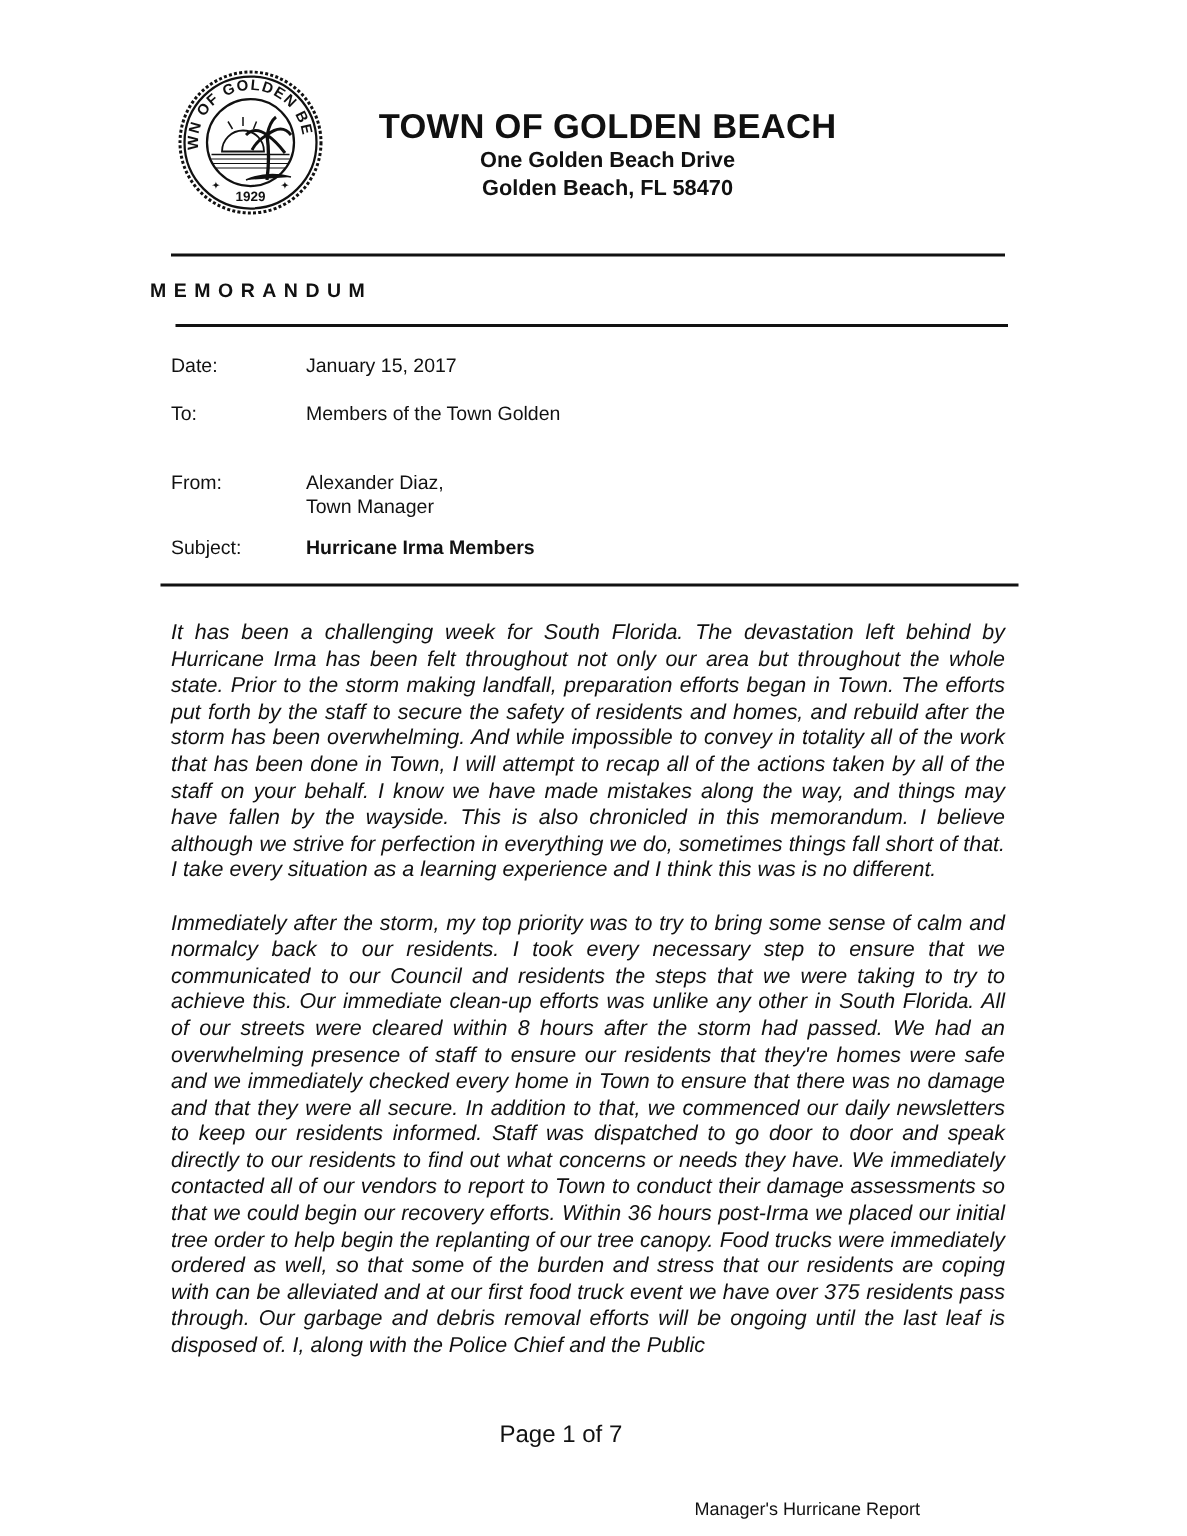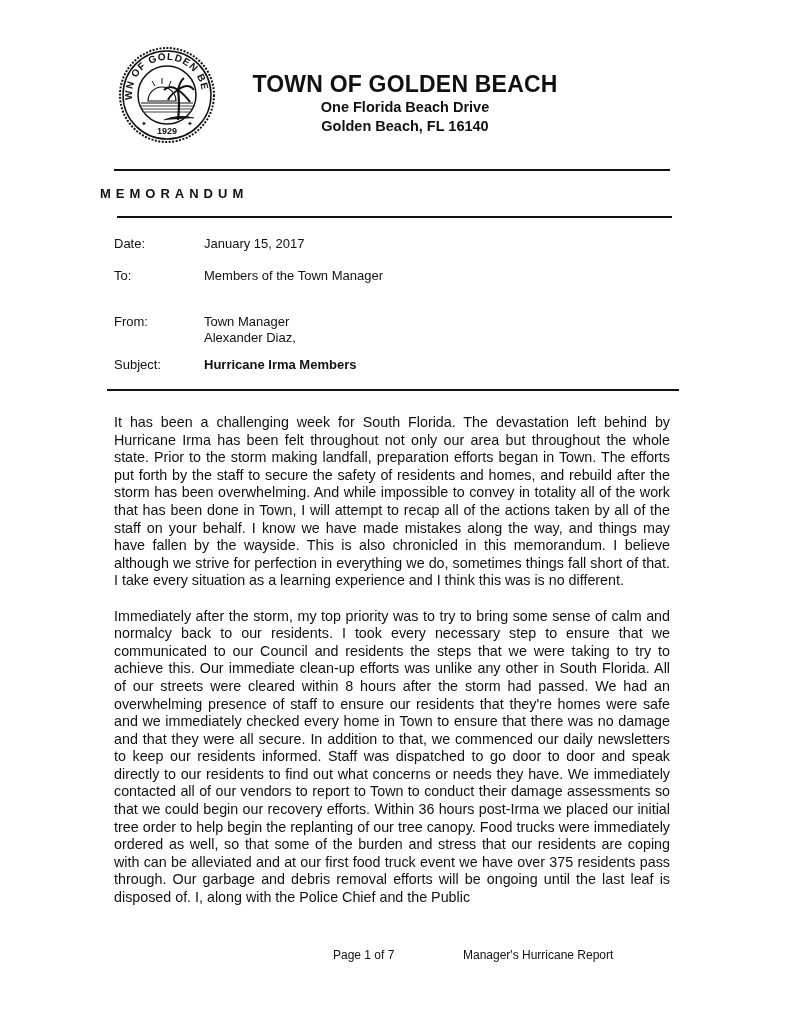--- a/index.html
+++ b/index.html
@@ -13,24 +13,24 @@
   .rule1 { left: 114px; top: 169px; width: 556px; height: 1.5px; }
   .rule2 { left: 117px; top: 216px; width: 555px; height: 1.5px; }
   .rule3 { left: 107px; top: 389px; width: 572px; height: 2px; }
   .memo-title { position: absolute; left: 100px; top: 186px; width: 590px; 
                 font-weight: bold; font-size: 13px; letter-spacing: 5px; }
   .hdr-row { position: absolute; left: 114px; font-size: 13px; line-height: 16px; }
   .hdr-label { position: absolute; left: 0; font-weight: normal; width: 90px; }
   .hdr-value { position: absolute; left: 90px; width: 400px; }
   .hdr-value.bold { font-weight: bold; }
   .body-text { position: absolute; left: 114px; width: 556px; font-size: 14.3px; line-height: 17.6px;
-               text-align: justify; }
+               text-align: justify; font-style: italic; }
   .body-text p { margin: 0 0 17.6px 0; }
-  .footer-page { position: absolute; left: 333px; top: 948px; font-size: 12px; }
-  .footer-title { position: absolute; left: 463px; top: 948px; font-size: 12px; }
+  .footer-page { position: absolute; left: 333px; top: 948px; font-size: 16px; }
+  .footer-title { position: absolute; left: 463px; top: 999px; font-size: 12px; }
 </style>
 </head>
 <body>
 
 <div class="seal">
   <svg width="98" height="98" viewBox="0 0 98 98">
     <circle cx="49" cy="49" r="47" fill="none" stroke="#111" stroke-width="2" stroke-dasharray="2 1.5"></circle>
     <circle cx="49" cy="49" r="44" fill="none" stroke="#111" stroke-width="1.5"></circle>
     <circle cx="49" cy="49" r="29" fill="none" stroke="#111" stroke-width="1.5"></circle>
     <defs>
@@ -54,45 +54,45 @@
     <line x1="26" y1="66" x2="72" y2="66" stroke="#111" stroke-width="0.8"></line>
 
     <path d="M 60 74 Q 62 58 60 44" fill="none" stroke="#111" stroke-width="2.2"></path>
     <path d="M 60 44 Q 52 38 46 44 M 60 44 Q 70 36 76 44 M 60 44 Q 66 48 72 56 M 60 44 Q 53 48 50 54 M 60 44 Q 62 35 66 32" fill="none" stroke="#111" stroke-width="2"></path>
     <path d="M 46 74 Q 60 68 76 72" fill="#111" stroke="#111" stroke-width="1"></path>
   </svg>
 </div>
 
 <div class="letterhead">
   <div class="lh-title">TOWN OF GOLDEN BEACH</div>
-  <div class="lh-sub">One Florida Beach Drive</div>
-  <div class="lh-sub">Golden Beach, FL  16140</div>
+  <div class="lh-sub">One Golden Beach Drive</div>
+  <div class="lh-sub">Golden Beach, FL  58470</div>
 </div>
 
 <div class="rule rule1"></div>
 <div class="memo-title">MEMORANDUM</div>
 <div class="rule rule2"></div>
 
 <div class="hdr-row" style="top:236px;">
   <span class="hdr-label">Date:</span>
   <span class="hdr-value">January 15, 2017</span>
 </div>
 
 <div class="hdr-row" style="top:268px;">
   <span class="hdr-label">To:</span>
   <span class="hdr-value">
-    <div>Members of the Town Manager</div>
+    <div>Members of the Town Golden</div>
   </span>
 </div>
 
 <div class="hdr-row" style="top:314px;">
   <span class="hdr-label">From:</span>
   <span class="hdr-value">
+    <div>Alexander Diaz,</div>
     <div>Town Manager</div>
-    <div>Alexander Diaz,</div>
   </span>
 </div>
 
 <div class="hdr-row" style="top:357px;">
   <span class="hdr-label">Subject:</span>
   <span class="hdr-value bold">Hurricane Irma Members</span>
 </div>
 
 <div class="rule rule3"></div>
 

